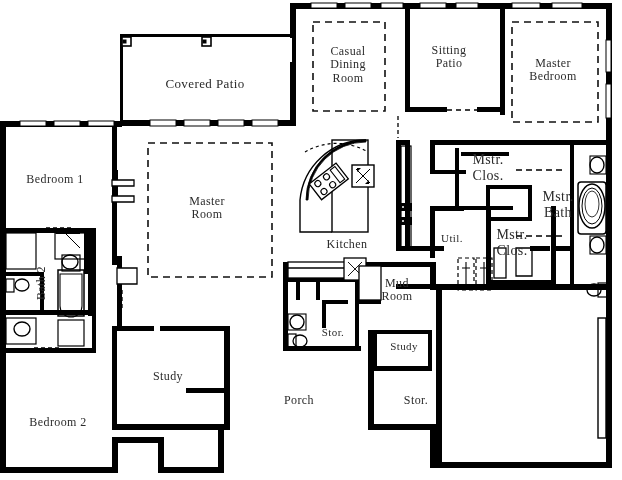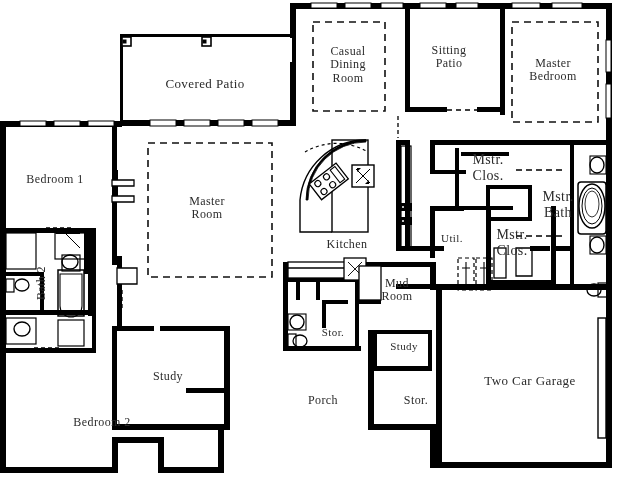--- a/index.html
+++ b/index.html
@@ -388,21 +388,20 @@
 
   <div class="room-label lbl-md" style="left:397px; top:290px;text-align:center;">Mud
 Room</div>
 
   <div class="room-label lbl-sm" style="left:333px; top:332px;">Stor.</div>
 
   <div class="room-label lbl-sm" style="left:404px; top:346px;">Study</div>
 
   <div class="room-label lbl-md" style="left:168px; top:377px;">Study</div>
 
-  <div class="room-label lbl-md" style="left:299px; top:401px;margin-left:24px;">Porch</div>
+  <div class="room-label lbl-md" style="left:299px; top:401px;">Porch</div>
 
   <div class="room-label lbl-md" style="left:416px; top:401px;">Stor.</div>
 
-  <div class="room-label lbl-md" style="left:58px; top:423px;margin-left:44px;">Bedroom 2</div>
-
-  <div class="room-label lbl-lg" style="left:530px; top:381px;">Two Car Garage</div>
+  <div class="room-label lbl-md" style="left:58px; top:423px;">Bedroom 2</div>
+
 
 </div>
 
 </body></html>

